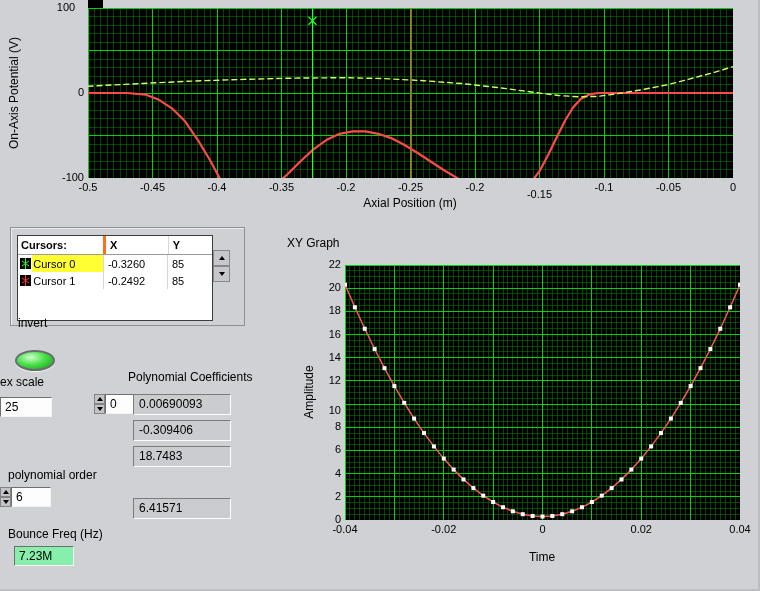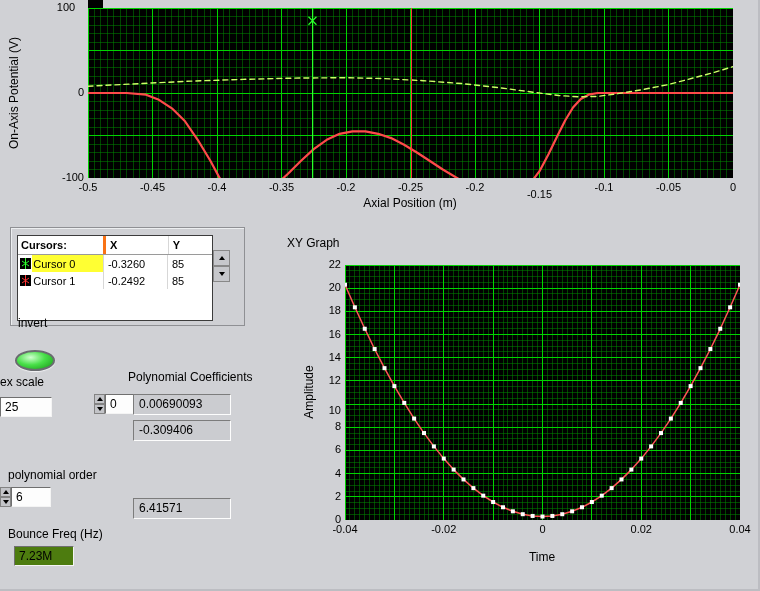--- a/index.html
+++ b/index.html
@@ -12,21 +12,21 @@
   .xtick{width:50px;text-align:center;}
   .ytick{width:36px;text-align:right;}
   .vlabel{position:absolute;font-size:12px;white-space:nowrap;transform:translate(-50%,-50%) rotate(-90deg);}
   .hlabel{position:absolute;font-size:12px;white-space:nowrap;transform:translateX(-50%);}
   .sunken-white{position:absolute;background:#fdfdfd;font-size:12px;line-height:18px;padding-left:4px;
        border-top:1px solid #6f6f6f;border-left:1px solid #6f6f6f;
        border-bottom:1px solid #f4f4f4;border-right:1px solid #f4f4f4;}
   .coef{position:absolute;left:133px;width:91px;height:19px;background:#cbccd0;font-size:12px;line-height:19px;padding-left:5px;
        border-top:1px solid #7c7c7c;border-left:1px solid #7c7c7c;
        border-bottom:1px solid #fdfdfd;border-right:1px solid #fdfdfd;}
-  .sunken-gray{position:absolute;background:#4d7c0f;font-size:12px;line-height:18px;padding-left:4px;
+  .sunken-gray{position:absolute;background:#86efac;font-size:12px;line-height:18px;padding-left:4px;
        border-top:1px solid #6f6f6f;border-left:1px solid #6f6f6f;
        border-bottom:1px solid #f4f4f4;border-right:1px solid #f4f4f4;}
   .spin{position:absolute;width:11px;height:20px;}
   .spin-btn{width:11px;height:10px;background:#c3c4c8;border:1px solid #838383;box-sizing:border-box;
        display:flex;align-items:center;justify-content:center;}
   .tri-up{width:0;height:0;border-left:3px solid transparent;border-right:3px solid transparent;border-bottom:4px solid #000;}
   .tri-down{width:0;height:0;border-left:3px solid transparent;border-right:3px solid transparent;border-top:4px solid #000;}
   .led{position:absolute;width:36px;height:17px;border-radius:50%;
        background:radial-gradient(ellipse at 38% 32%, #cfffcf 0%, #49e049 45%, #149414 100%);
        border:2px solid #6a6c70;box-shadow:0 1px 1px #f2f2f4;}
@@ -498,15 +498,16 @@
         <div class="tri-up"></div>
       </div>
     <div class="spin-btn">
         <div class="tri-down"></div>
       </div>
   </div>
   <div class="sunken-white" style="left:105px;top:394px;width:24px;height:18px;">0</div>
 
   <div class="coef" style="top:394px;">0.00690093</div>
   <div class="coef" style="top:420px;">-0.309406</div>
+  <div class="coef" style="top:446px;">18.7483</div>
   <div class="coef" style="top:498px;">6.41571</div>
 
 </div>
 
 </body></html>

